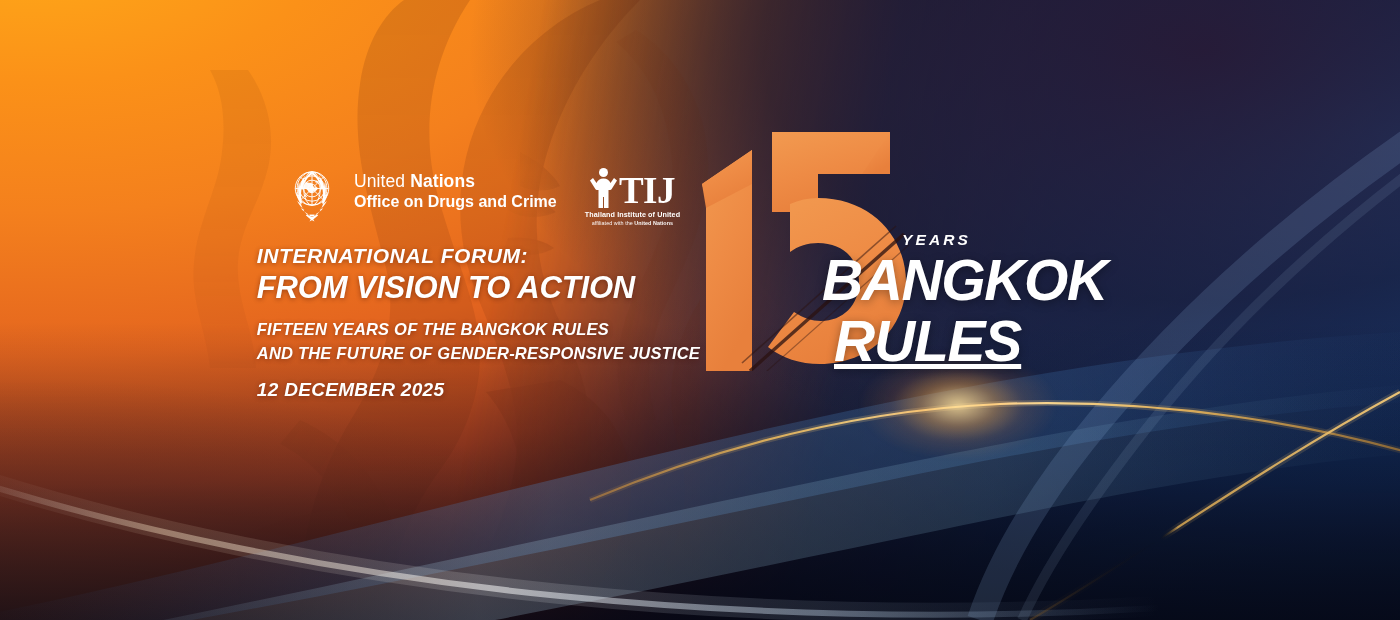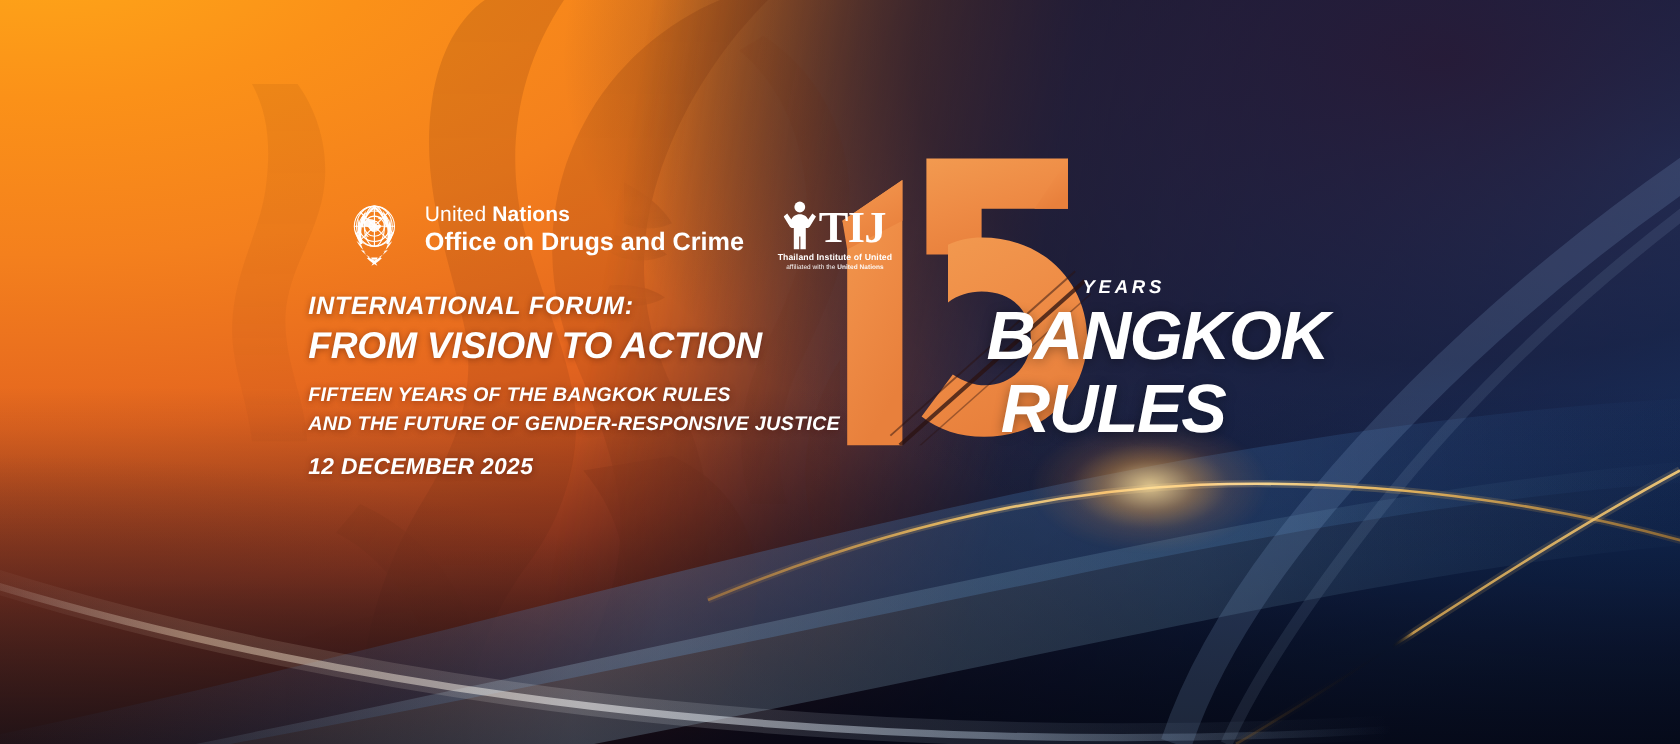--- a/index.html
+++ b/index.html
@@ -52,21 +52,21 @@
   #logo-row{
     position:absolute;left:281px;top:156px;
     display:flex;align-items:center;gap:0;
   }
   #un-logo{display:flex;align-items:center;gap:11px;}
   #un-emblem{width:62px;height:62px;flex:0 0 auto;}
   #un-emblem svg{width:100%;height:100%;display:block;}
   #un-words{color:#fff;line-height:1.22;}
   #un-line1{font-size:17.5px;font-weight:700;letter-spacing:.1px;white-space:nowrap;}
   #un-line1 .thin{font-weight:400;}
-  #un-line2{font-size:21px;font-weight:700;white-space:nowrap;}
+  #un-line2{font-size:16px;font-weight:700;white-space:nowrap;}
 
   #tij-logo{margin-left:28px;display:flex;flex-direction:column;align-items:center;}
   #tij-mark{display:flex;align-items:flex-end;gap:2px;margin-top:11px;}
   #tij-person{width:27px;height:41px;}
   #tij-person svg{width:100%;height:100%;display:block;}
   #tij-letters{
     color:#fff;font-size:37px;font-weight:700;line-height:.92;
     letter-spacing:-0.5px;font-family:"Liberation Serif", serif;
   }
   #tij-sub1{color:#fff;font-size:7.2px;font-weight:700;letter-spacing:.1px;margin-top:2px;white-space:nowrap;}
@@ -108,20 +108,21 @@
   }
   #lk-bangkok{
     font-size:57px;font-weight:700;font-style:italic;letter-spacing:-1.4px;
     line-height:.92;margin-top:6px;
     text-shadow:0 2px 10px rgba(0,0,0,0.35);
   }
   #lk-rules{
     font-size:57px;font-weight:700;font-style:italic;letter-spacing:-1.2px;
     line-height:.92;margin-top:9px;margin-left:12px;
     text-shadow:0 2px 10px rgba(0,0,0,0.35);
+    text-decoration:underline;
   }
 </style>
 </head>
 <body>
 
 <div id="banner">
 
   <div class="layer" id="bg-orange"></div>
   <div class="layer" id="bg-blue"></div>
   <div class="layer" id="bg-darkcorner"></div>

